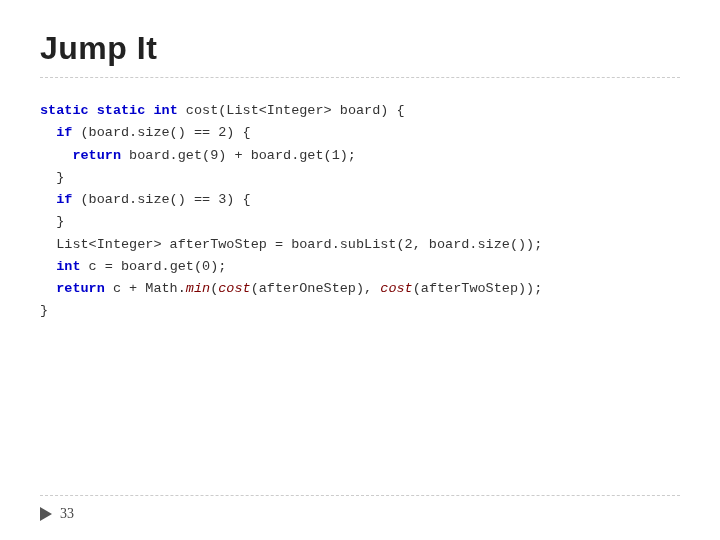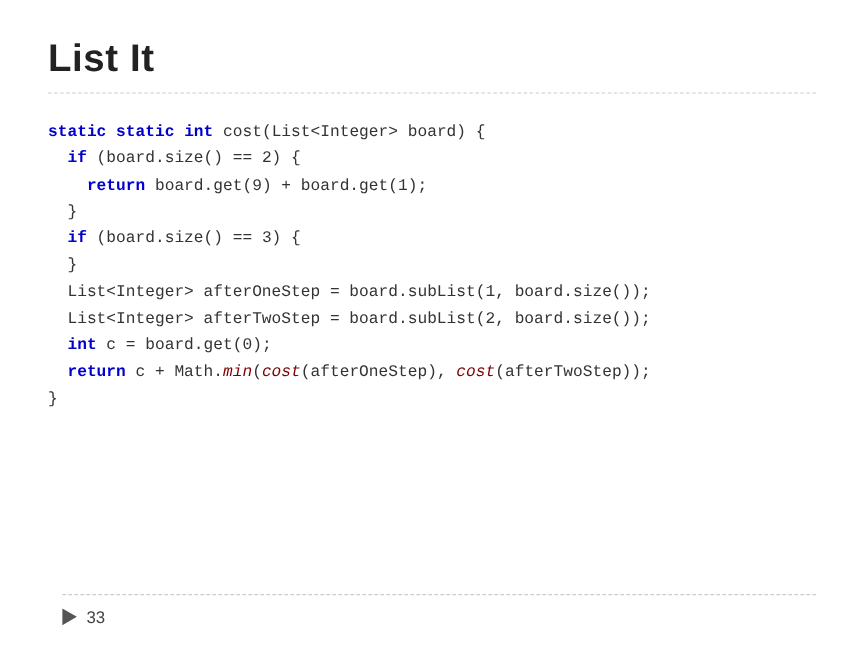--- a/index.html
+++ b/index.html
@@ -63,21 +63,22 @@
 
     .normal {
       color: #333333;
     }
 
     .bottom-area {
       position: absolute;
       bottom: 0;
       left: 0;
       right: 0;
-      padding: 0 40px 18px 52px;
+      padding: 0 40px 18px 40px;
+      font-family: Liberation Serif, serif;
     }
 
     .bottom-divider {
       width: 100%;
       border: none;
       border-top: 1.5px dashed #cccccc;
       margin-bottom: 10px;
     }
 
     .slide-number-row {
@@ -97,39 +98,38 @@
 
     .slide-number {
       font-size: 14px;
       color: #444444;
     }
   </style>
 </head>
 <body>
 
 <div class="slide-container">
-  <div class="slide-title">List It</div>
+  <div class="slide-title">Jump It</div>
   <hr class="title-divider">
 
   <div class="code-block">
 
     <span class="code-line"><span class="kw">static</span><span class="normal"> </span><span class="kw">static</span><span class="normal"> </span><span class="kw">int</span><span class="normal"> cost(List&lt;Integer&gt; board) {</span></span>
 
     <span class="code-line">  <span class="kw">if</span><span class="normal"> (board.size() == 2) {</span></span>
 
     <span class="code-line">    <span class="kw">return</span><span class="normal"> board.get(9) + board.get(1);</span></span>
 
     <span class="code-line">  <span class="normal">}</span></span>
 
     <span class="code-line">  <span class="kw">if</span><span class="normal"> (board.size() == 3) {</span></span>
 
 
     <span class="code-line">  <span class="normal">}</span></span>
 
-    <span class="code-line">  List&lt;Integer&gt; afterOneStep = board.subList(1, board.size());</span>
 
     <span class="code-line">  List&lt;Integer&gt; afterTwoStep = board.subList(2, board.size());</span>
 
     <span class="code-line">  <span class="kw">int</span><span class="normal"> c = board.get(0);</span></span>
 
     <span class="code-line">  <span class="kw">return</span><span class="normal"> c + Math.<span class="method">min</span>(<span class="method">cost</span>(afterOneStep), <span class="method">cost</span>(afterTwoStep));</span></span>
 
     <span class="code-line"><span class="normal">}</span></span>
 
   </div>

